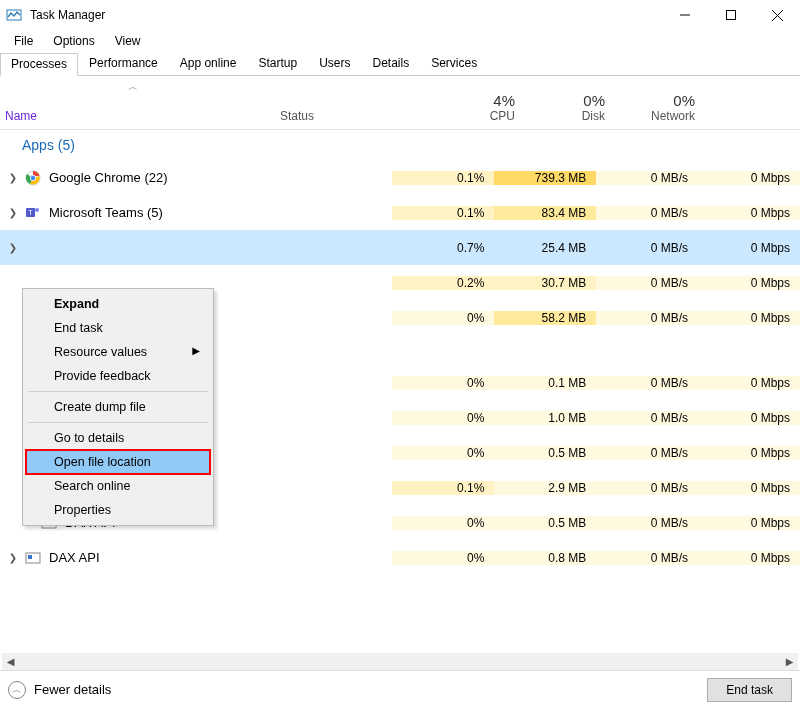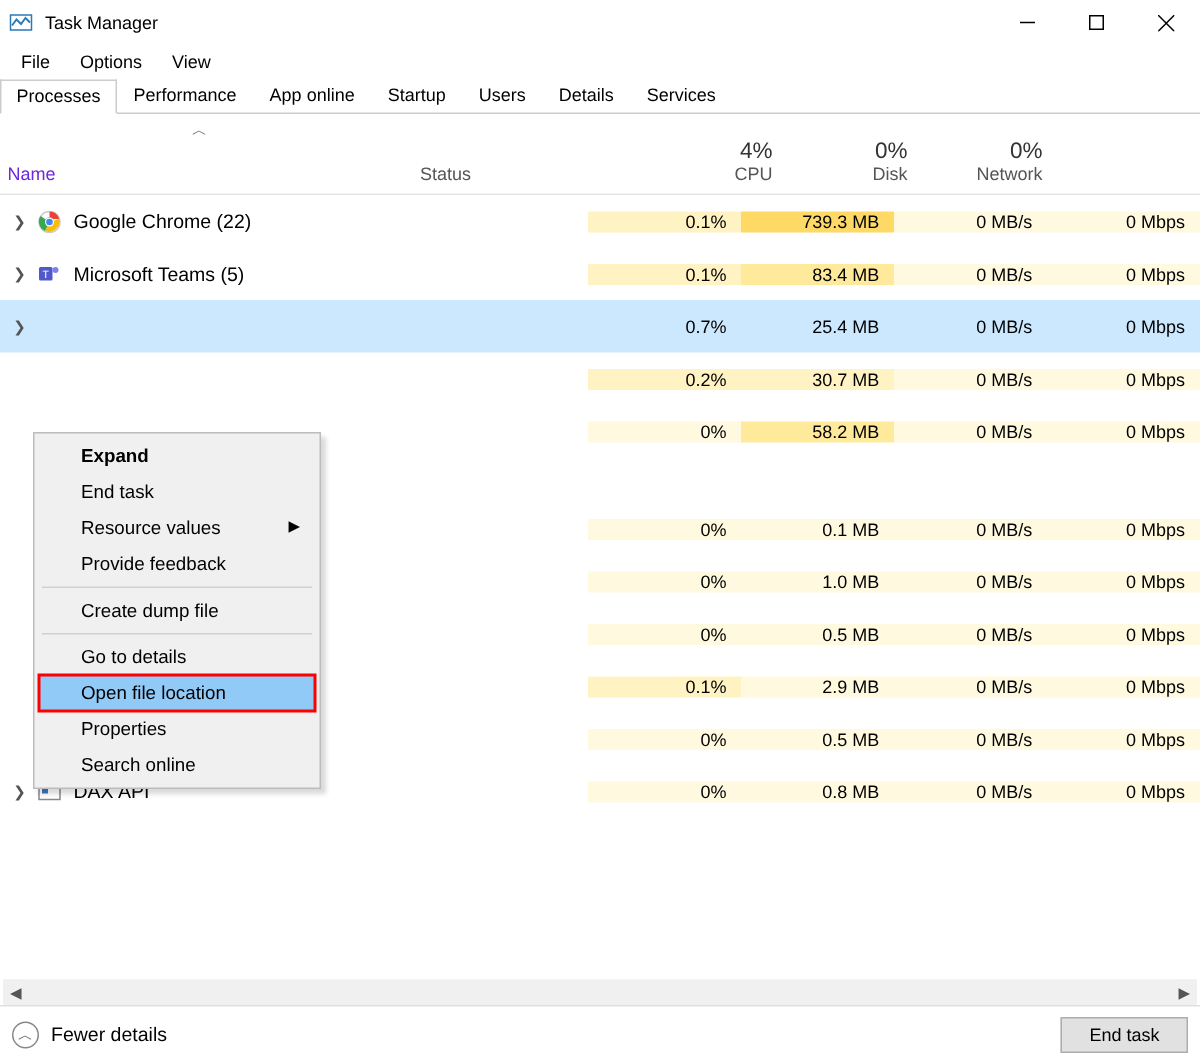--- a/index.html
+++ b/index.html
@@ -127,20 +127,24 @@
     <div class="pct">0%</div>
     <div class="lbl">Disk</div>
   </div>
   <div class="col-metric">
     <div class="pct">0%</div>
     <div class="lbl">Network</div>
   </div>
 </div>
 
 <div class="tbody">
+  <div class="group-label">
+    <span class="expander"></span>
+    <span>Apps (5)</span>
+  </div>
   <div id="rows-container">
       <div class="row">
         <div class="cell-name">
           <span class="expander">❯</span>
           <span class="icon">
             <svg width="16" height="16" viewBox="0 0 16 16">
               <circle cx="8" cy="8" r="7" fill="#fff" stroke="#ccc"></circle>
               <circle cx="8" cy="8" r="3.1" fill="#4285f4"></circle>
               <path d="M8 1 A7 7 0 0 1 14.5 6 L8 6 Z" fill="#ea4335"></path>
               <path d="M14.5 6 A7 7 0 0 1 5 14 L8 8 Z" fill="#fbbc05"></path>
@@ -316,22 +320,22 @@
   <div class="ctx-item">
     <span>Resource values</span>
     <span class="submenu-arrow">▶</span>
   </div>
   <div class="ctx-item">Provide feedback</div>
   <div class="ctx-sep"></div>
   <div class="ctx-item">Create dump file</div>
   <div class="ctx-sep"></div>
   <div class="ctx-item">Go to details</div>
   <div class="ctx-item highlighted">Open file location</div>
+  <div class="ctx-item">Search online</div>
   <div class="ctx-item">Properties</div>
-  <div class="ctx-item">Search online</div>
 </div>
 
 <div class="hscroll">
   <div class="sbtn">◀</div>
   <div class="track"></div>
   <div class="sbtn">▶</div>
 </div>
 
 <div class="watermark">wsxdn.com</div>
 

